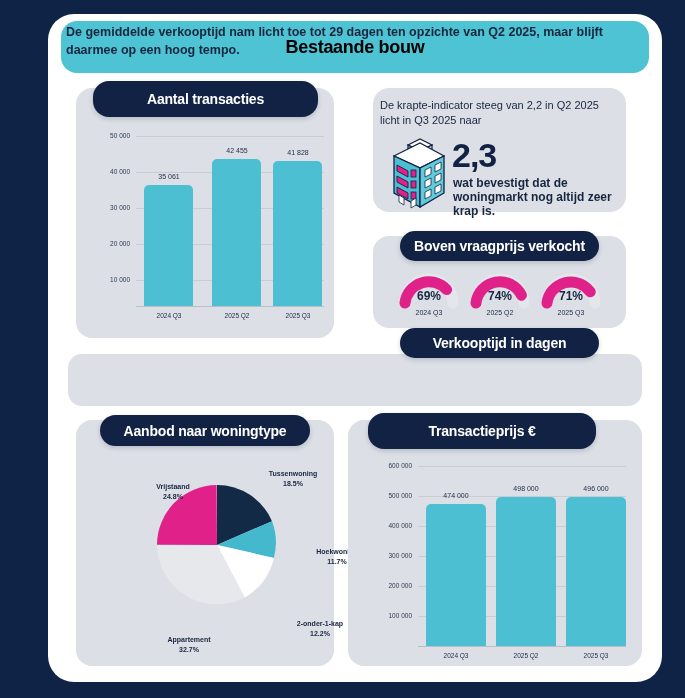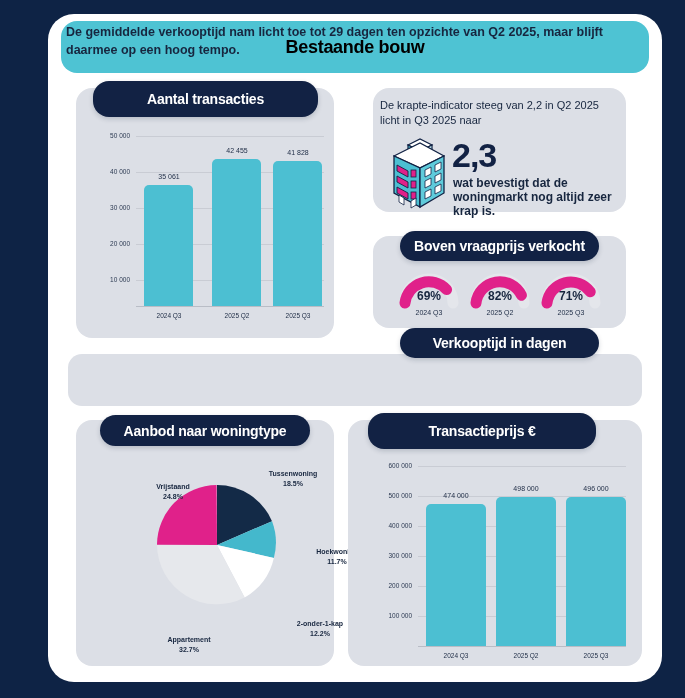--- a/index.html
+++ b/index.html
@@ -290,21 +290,21 @@
       </svg>
       <div class="gauge-val">69%</div>
       <div class="gauge-cap">2024 Q3</div>
     </div>
 
     <div class="gauge" style="left:419px; top:251px;">
       <svg width="66" height="44" viewBox="0 0 66 44">
         <path d="M9 38 A24 24 0 0 1 57 38" fill="none" stroke="#e4e6eb" stroke-width="11" stroke-linecap="round"></path>
         <path d="M9 38 A24 24 0 0 1 54.4 30.2" fill="none" stroke="#e0218a" stroke-width="11" stroke-linecap="round"></path>
       </svg>
-      <div class="gauge-val">82%</div>
+      <div class="gauge-val">74%</div>
       <div class="gauge-cap">2025 Q2</div>
     </div>
 
     <div class="gauge" style="left:490px; top:251px;">
       <svg width="66" height="44" viewBox="0 0 66 44">
         <path d="M9 38 A24 24 0 0 1 57 38" fill="none" stroke="#e4e6eb" stroke-width="11" stroke-linecap="round"></path>
         <path d="M9 38 A24 24 0 0 1 52.2 26.8" fill="none" stroke="#e0218a" stroke-width="11" stroke-linecap="round"></path>
       </svg>
       <div class="gauge-val">71%</div>
       <div class="gauge-cap">2025 Q3</div>

